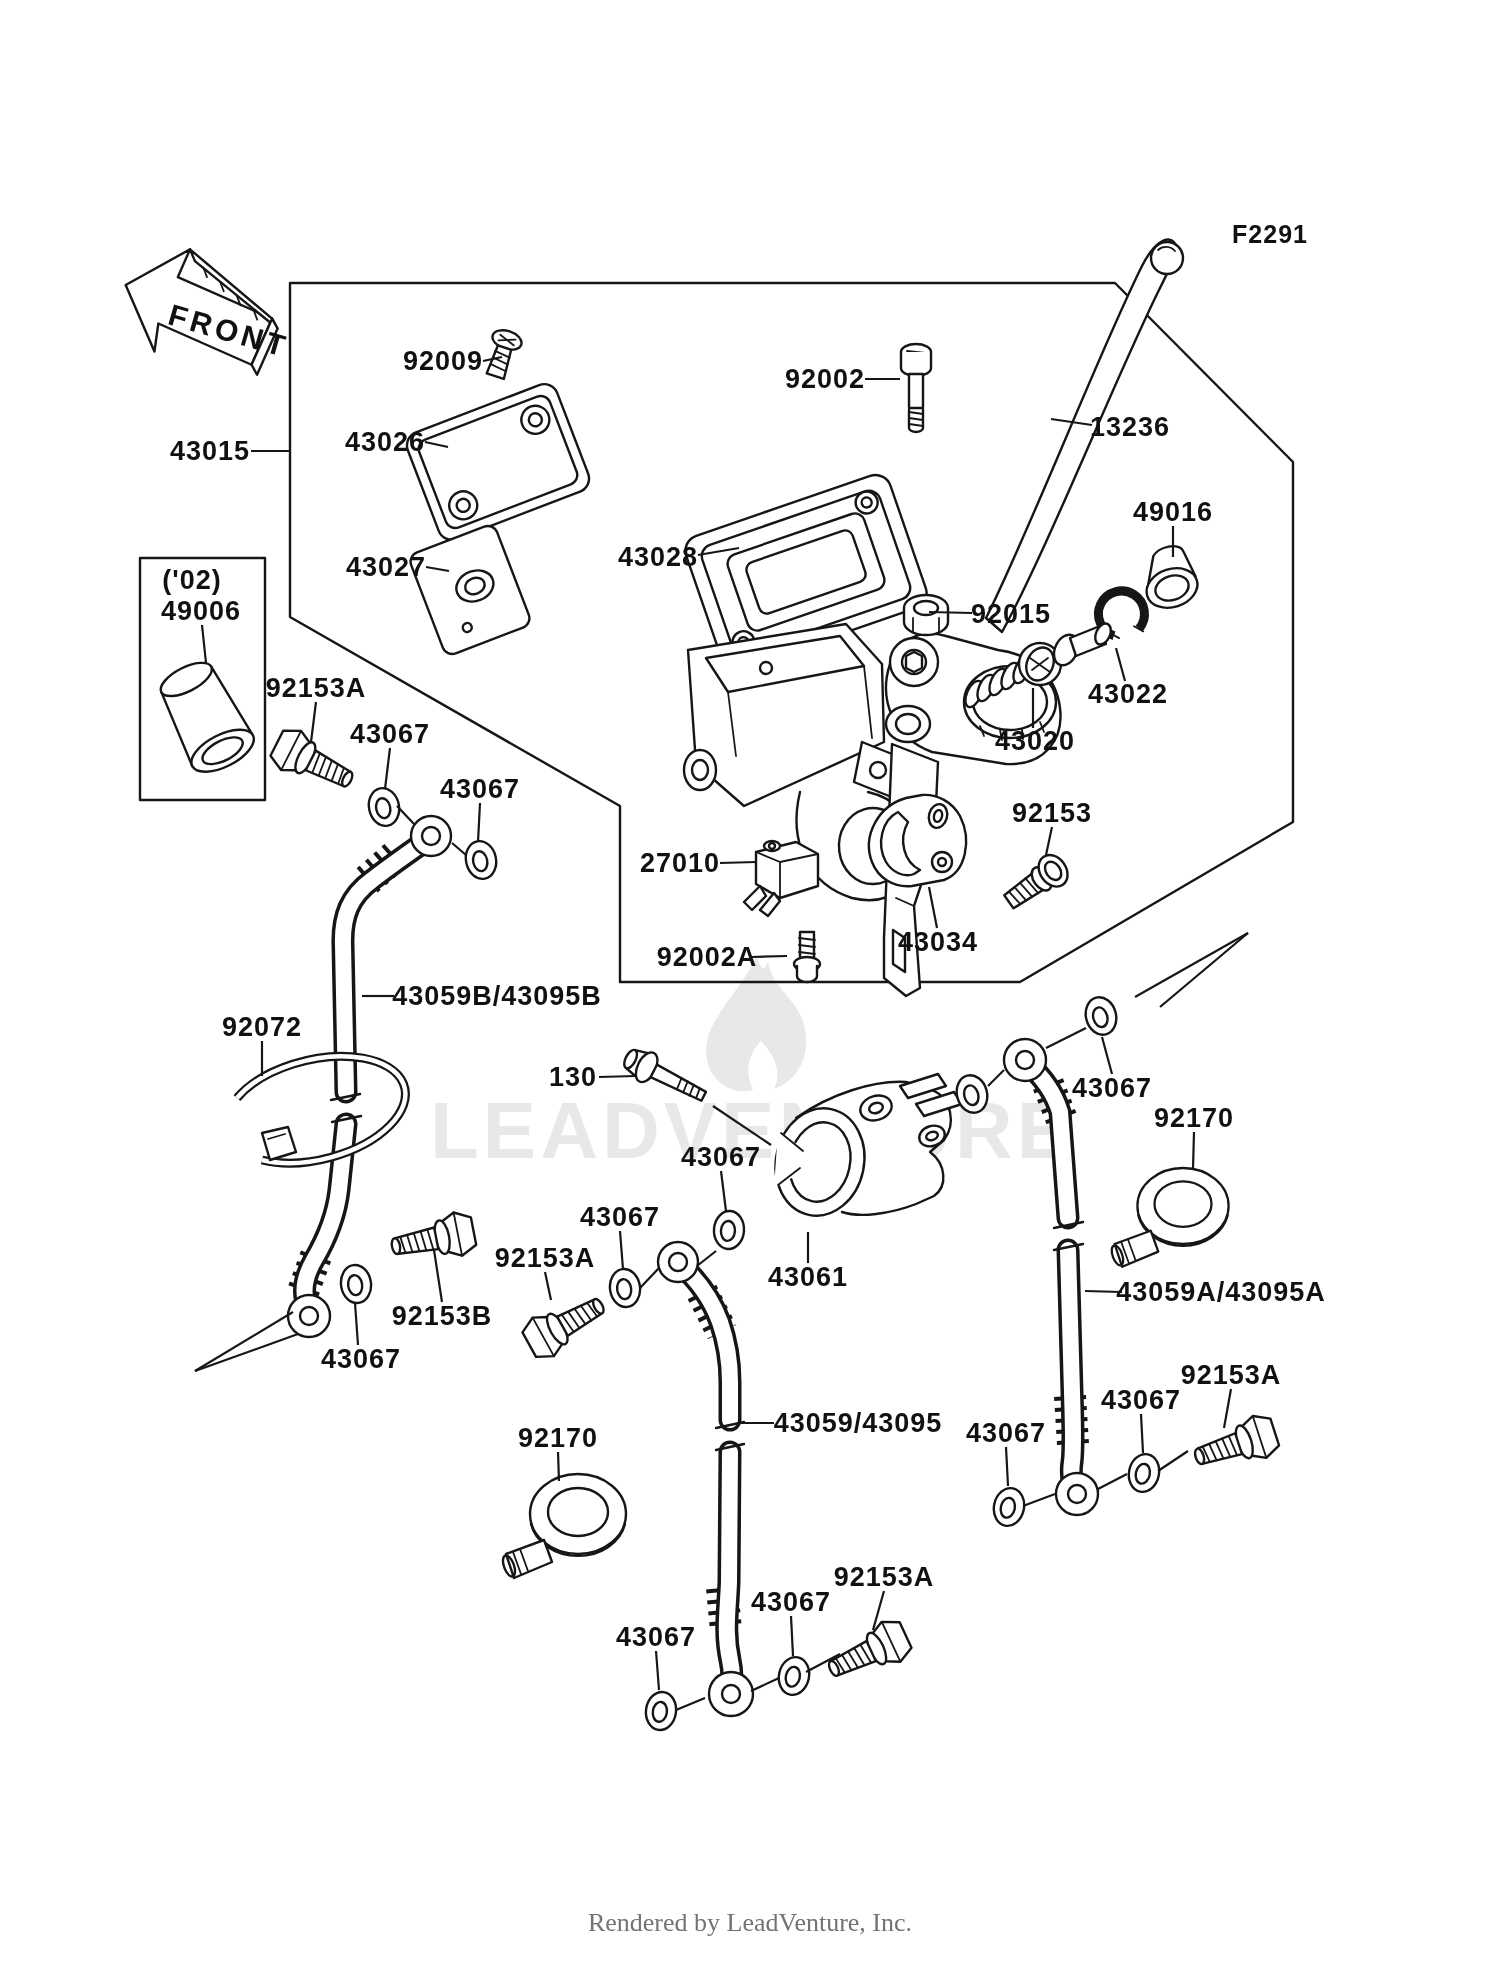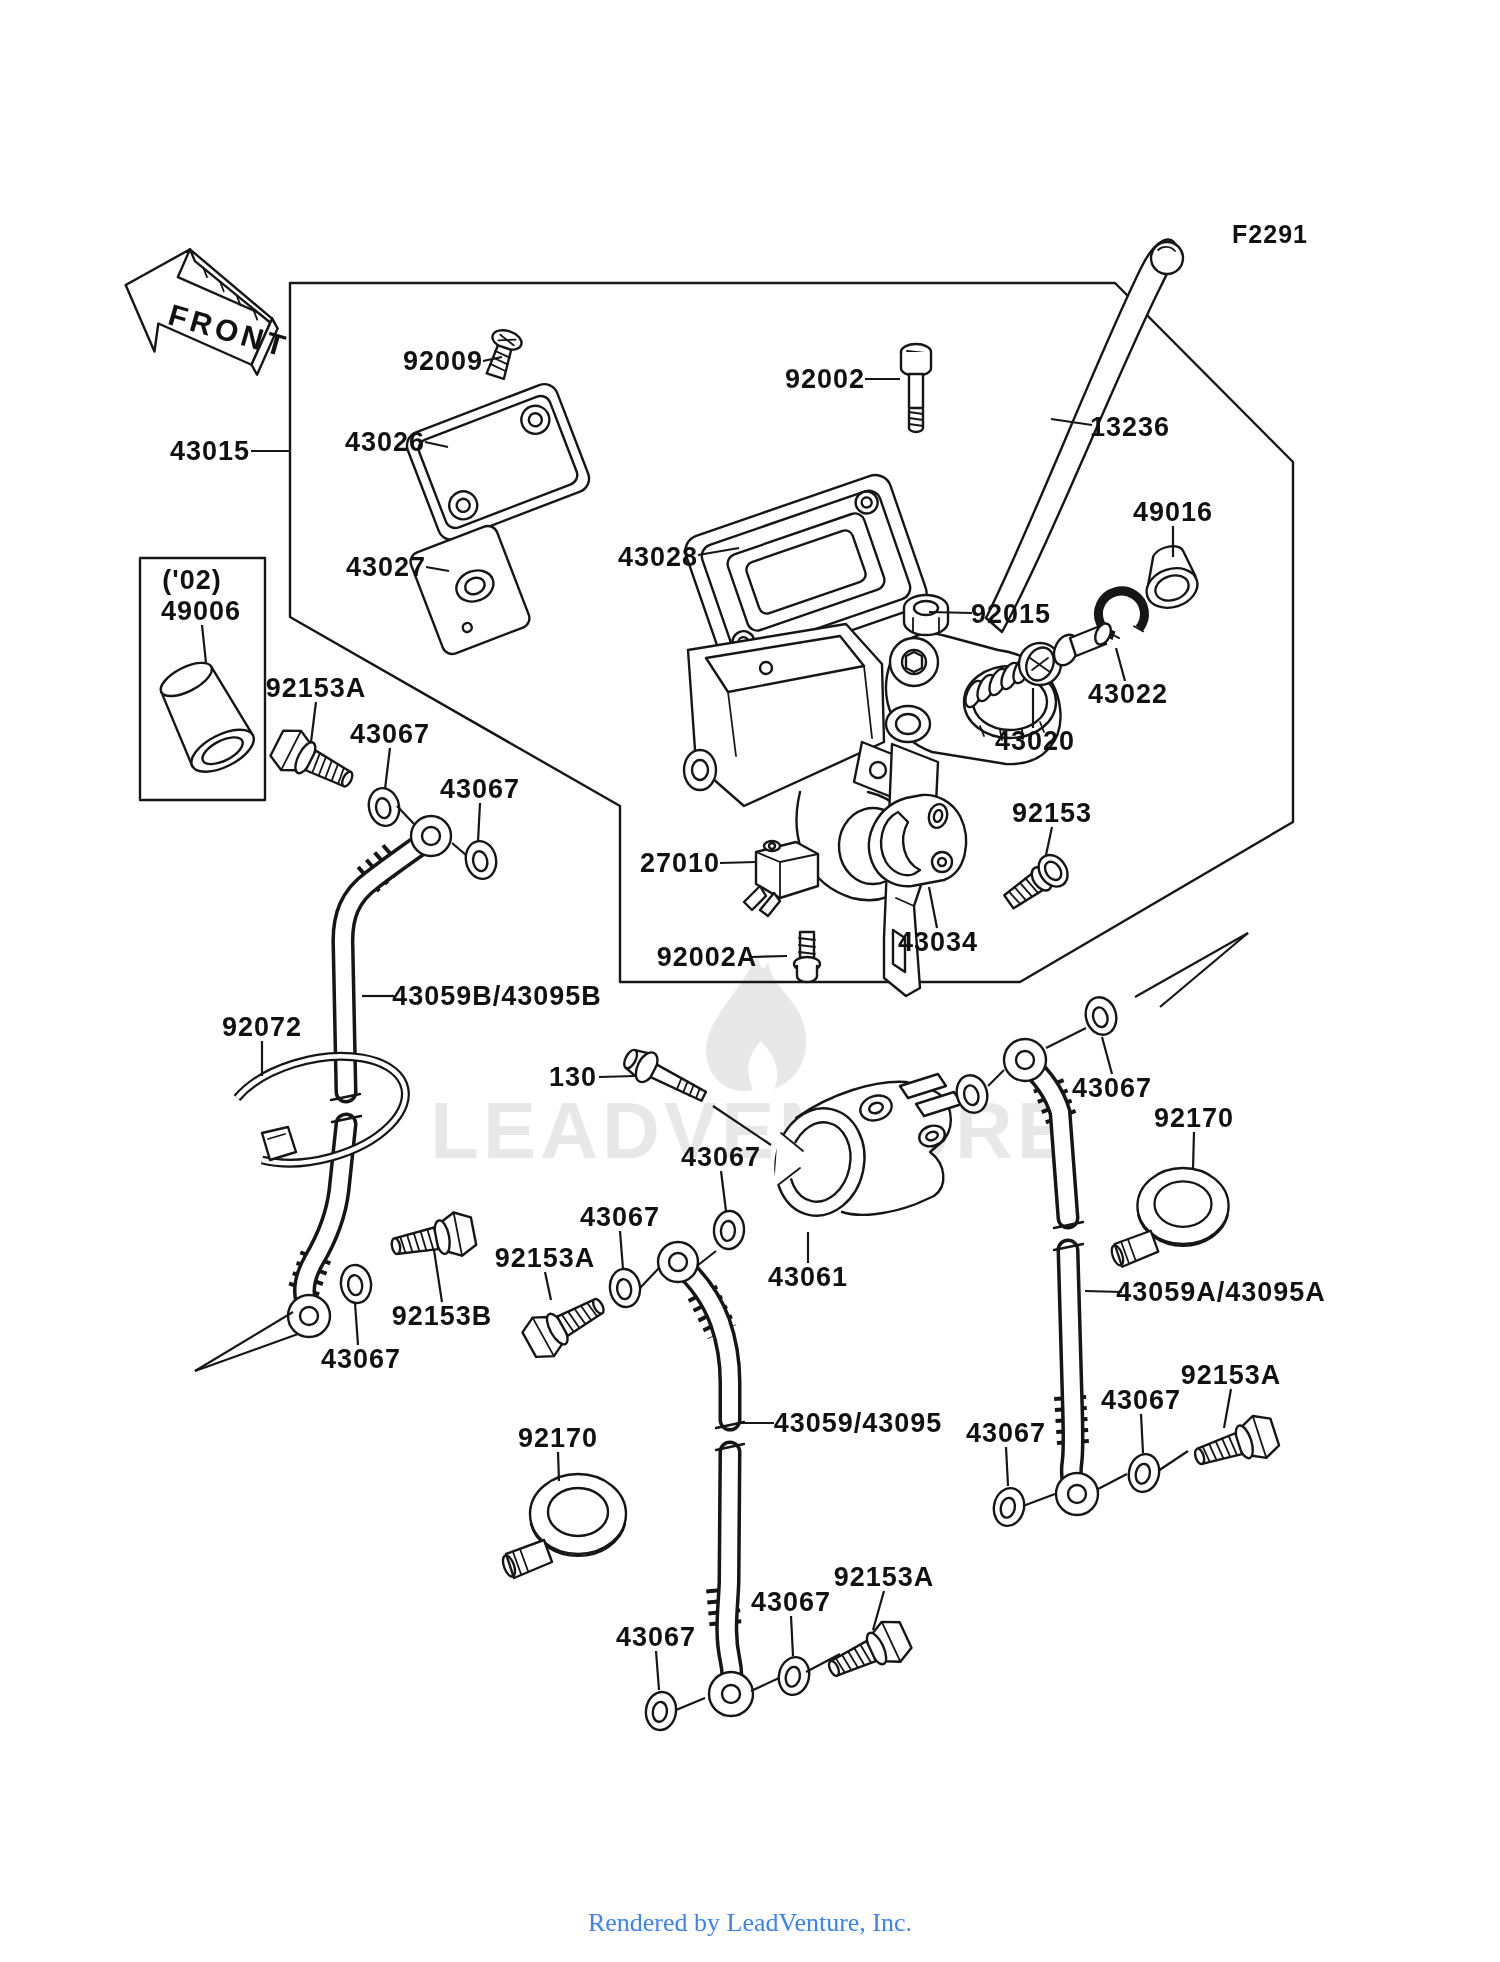--- a/index.html
+++ b/index.html
@@ -16,21 +16,21 @@
   .tie-out{stroke:#161616;stroke-width:9;fill:none;}
   .tie-in{stroke:#fff;stroke-width:4.5;fill:none;}
   text.callout{font:bold 27px "Liberation Sans",sans-serif;letter-spacing:1px;fill:#111;
                text-anchor:middle;dominant-baseline:central;}
   text.code{font:bold 25px "Liberation Sans",sans-serif;}
   text.front{font:bold 30px "Liberation Sans",sans-serif;letter-spacing:4px;fill:#111;}
   text.watermark{font:bold 80px "Liberation Sans",sans-serif;letter-spacing:4px;
                  fill:rgba(0,0,0,0.09);text-anchor:middle;}
   .wm{fill:rgba(0,0,0,0.09);}
   #footer{position:absolute;left:0;right:0;top:1908px;text-align:center;
-          font:26px "Liberation Serif",serif;color:#3b82f6;}
+          font:26px "Liberation Serif",serif;color:#737373;}
 </style>
 </head>
 <body>
 
 <div id="page">
 <svg id="diagram" width="1500" height="1962" viewBox="0 0 1500 1962">
 
   <defs>
     <g id="def-washer">
       <ellipse class="ink wfill" cx="0" cy="0" rx="15" ry="19"></ellipse>

